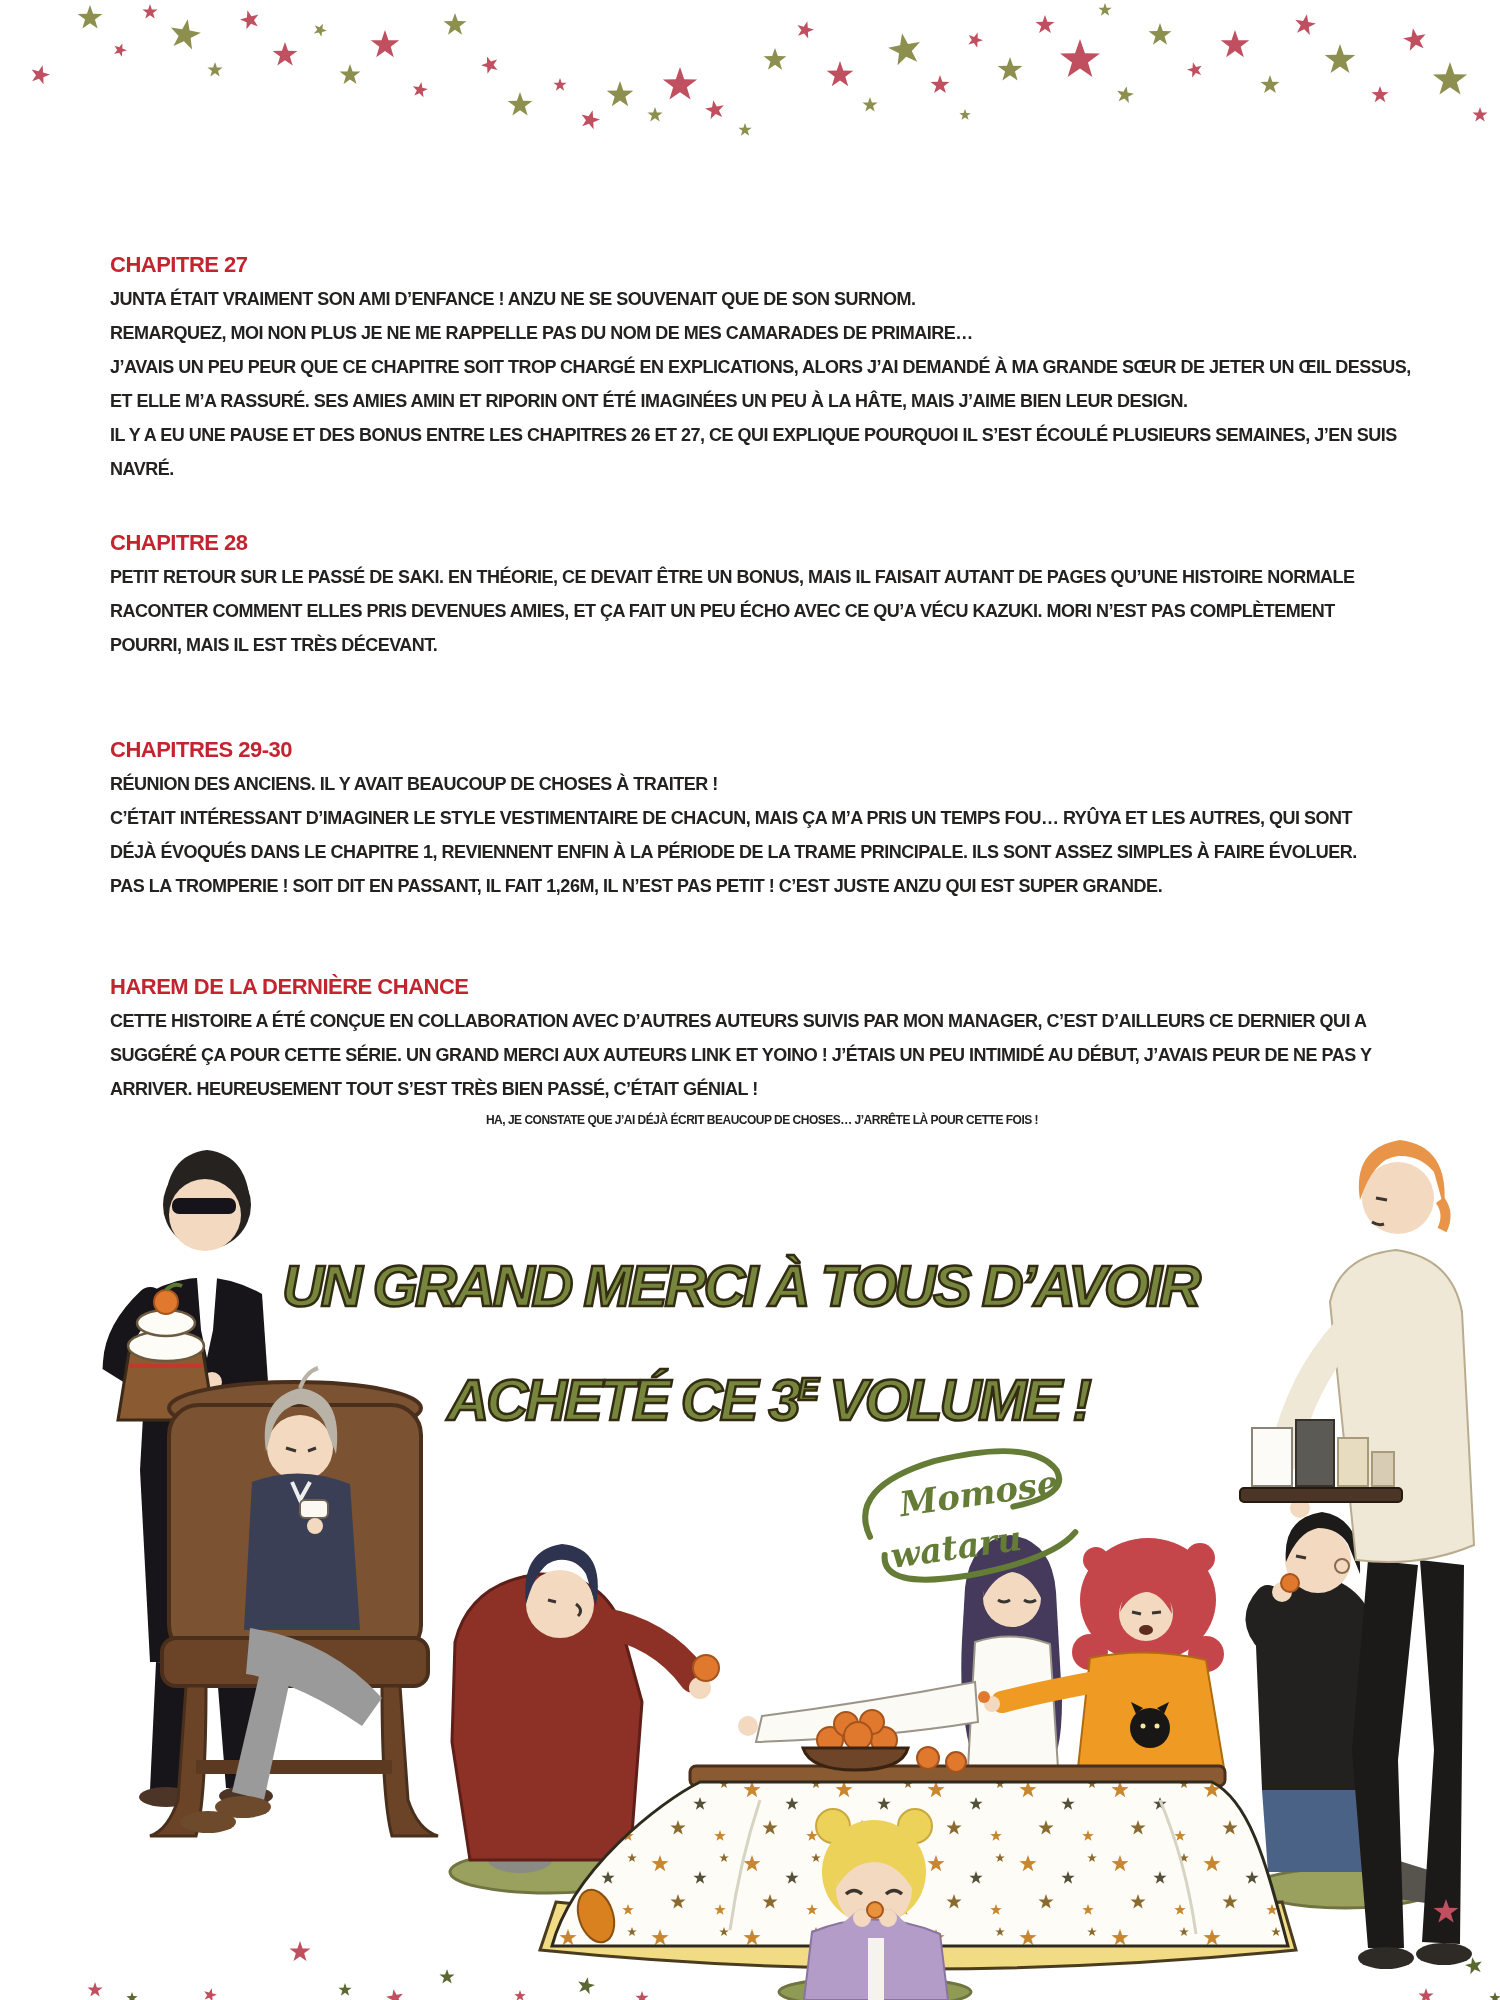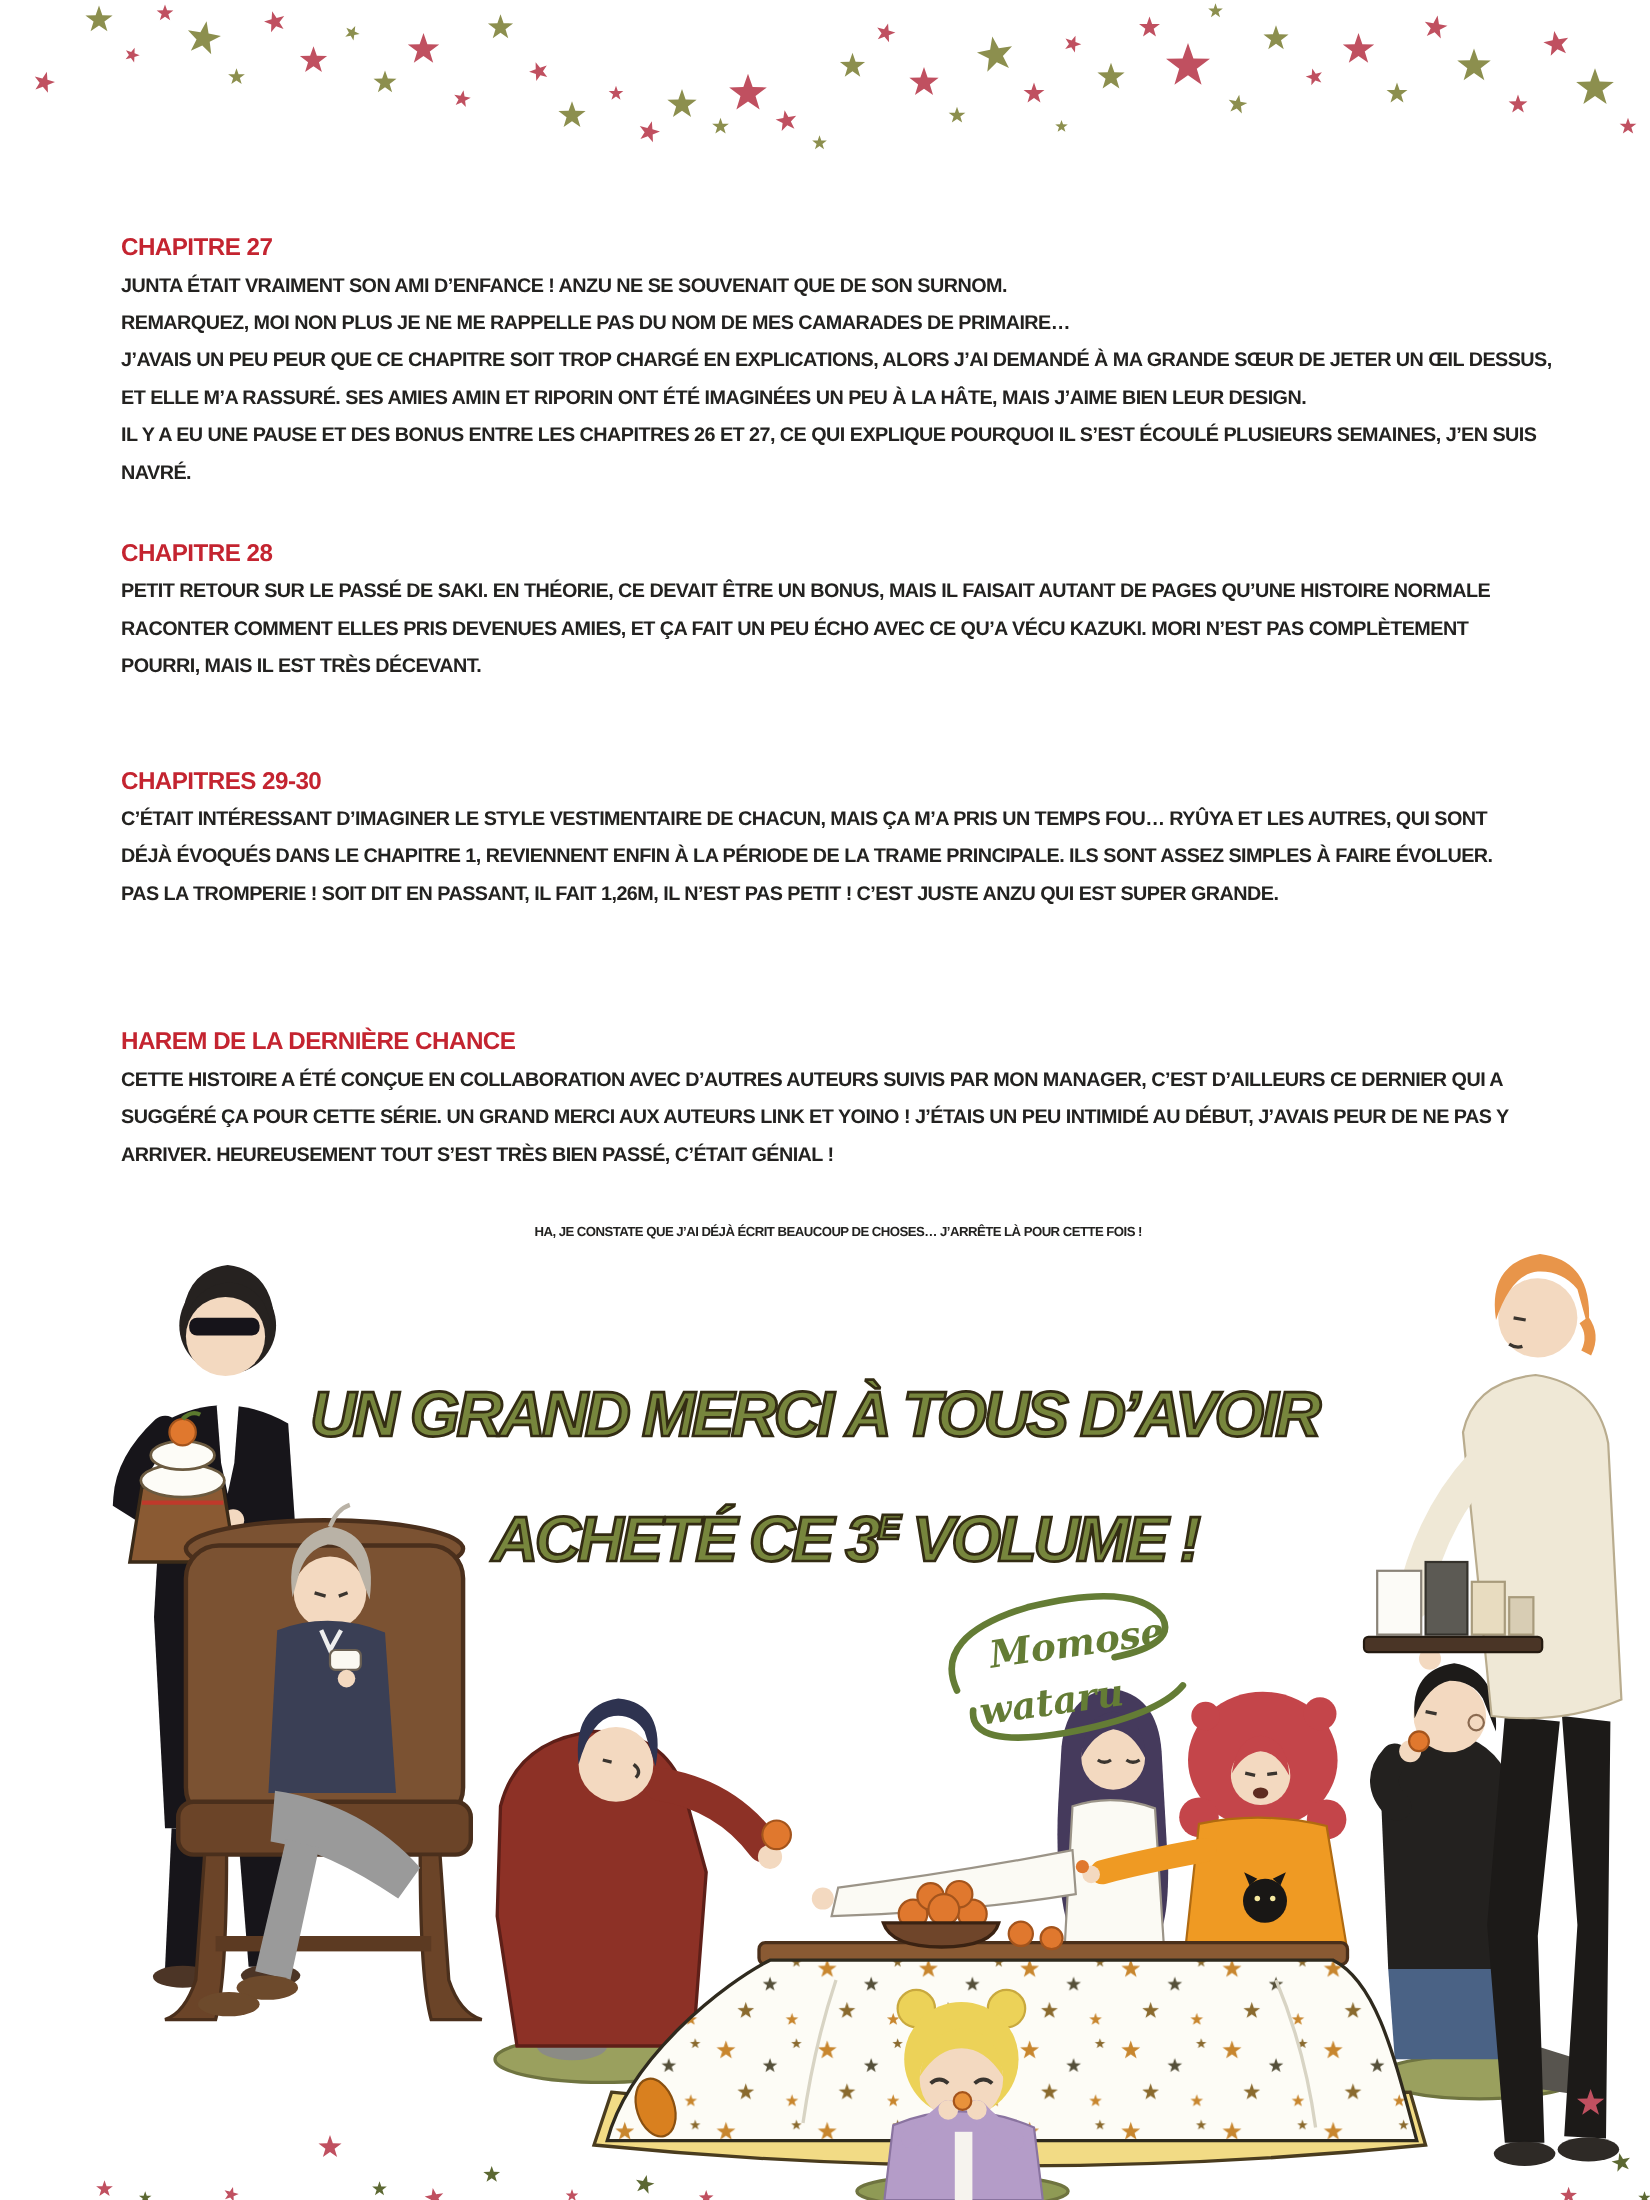--- a/index.html
+++ b/index.html
@@ -2,21 +2,21 @@
 <html style="--heading-red: #c42430; --ink: #232220; --star-red: #c05060; --star-olive: #8c8f4e; --star-dark-olive: #5c6832; --thanks-green: #77863d; --thanks-outline: #332c13; --signature-green: #647c35; --blanket-yellow: #f2db85; --mandarin-orange: #e0782e;"><head>
 <meta charset="utf-8">
 <style>
   html,body{margin:0;padding:0;}
   body{
     width:1500px;height:2000px;position:relative;overflow:hidden;
     background:#ffffff;
     font-family:"Liberation Sans", sans-serif;
   }
   .starband{position:absolute;top:0;left:0;}
-  .textcol{position:absolute;left:110px;width:1300px;}
+  .textcol{position:absolute;left:110px;width:1300px;margin-top:40px;}
   .sec-heading{
     color:var(--heading-red);
     font-size:22px;font-weight:bold;letter-spacing:-0.5px;
     white-space:nowrap;height:34px;line-height:34px;
   }
   .bodyline{
     color:var(--ink);
     font-size:18px;font-weight:bold;letter-spacing:-0.5px;
     white-space:nowrap;height:34px;line-height:34px;
   }
@@ -104,20 +104,21 @@
 
 <div class="textcol" style="top:486px;">
   <div class="sec-heading">CHAPITRE 28</div>
   <div class="bodyline">PETIT RETOUR SUR LE PASSÉ DE SAKI. EN THÉORIE, CE DEVAIT ÊTRE UN BONUS, MAIS IL FAISAIT AUTANT DE PAGES QU’UNE HISTOIRE NORMALE</div>
   <div class="bodyline">RACONTER COMMENT ELLES PRIS DEVENUES AMIES, ET ÇA FAIT UN PEU ÉCHO AVEC CE QU’A VÉCU KAZUKI. MORI N’EST PAS COMPLÈTEMENT</div>
   <div class="bodyline">POURRI, MAIS IL EST TRÈS DÉCEVANT.</div>
 </div>
 
 <div class="textcol" style="top:693px;">
   <div class="sec-heading">CHAPITRES 29-30</div>
+  <div class="bodyline">RÉUNION DES ANCIENS. IL Y AVAIT BEAUCOUP DE CHOSES À TRAITER !</div>
   <div class="bodyline">C’ÉTAIT INTÉRESSANT D’IMAGINER LE STYLE VESTIMENTAIRE DE CHACUN, MAIS ÇA M’A PRIS UN TEMPS FOU… RYÛYA ET LES AUTRES, QUI SONT</div>
   <div class="bodyline">DÉJÀ ÉVOQUÉS DANS LE CHAPITRE 1, REVIENNENT ENFIN À LA PÉRIODE DE LA TRAME PRINCIPALE. ILS SONT ASSEZ SIMPLES À FAIRE ÉVOLUER.</div>
   <div class="bodyline">PAS LA TROMPERIE ! SOIT DIT EN PASSANT, IL FAIT 1,26M, IL N’EST PAS PETIT ! C’EST JUSTE ANZU QUI EST SUPER GRANDE.</div>
 </div>
 
 <div class="textcol" style="top:930px;">
   <div class="sec-heading">HAREM DE LA DERNIÈRE CHANCE</div>
   <div class="bodyline">CETTE HISTOIRE A ÉTÉ CONÇUE EN COLLABORATION AVEC D’AUTRES AUTEURS SUIVIS PAR MON MANAGER, C’EST D’AILLEURS CE DERNIER QUI A</div>
   <div class="bodyline">SUGGÉRÉ ÇA POUR CETTE SÉRIE. UN GRAND MERCI AUX AUTEURS LINK ET YOINO ! J’ÉTAIS UN PEU INTIMIDÉ AU DÉBUT, J’AVAIS PEUR DE NE PAS Y</div>
   <div class="bodyline">ARRIVER. HEUREUSEMENT TOUT S’EST TRÈS BIEN PASSÉ, C’ÉTAIT GÉNIAL !</div>

